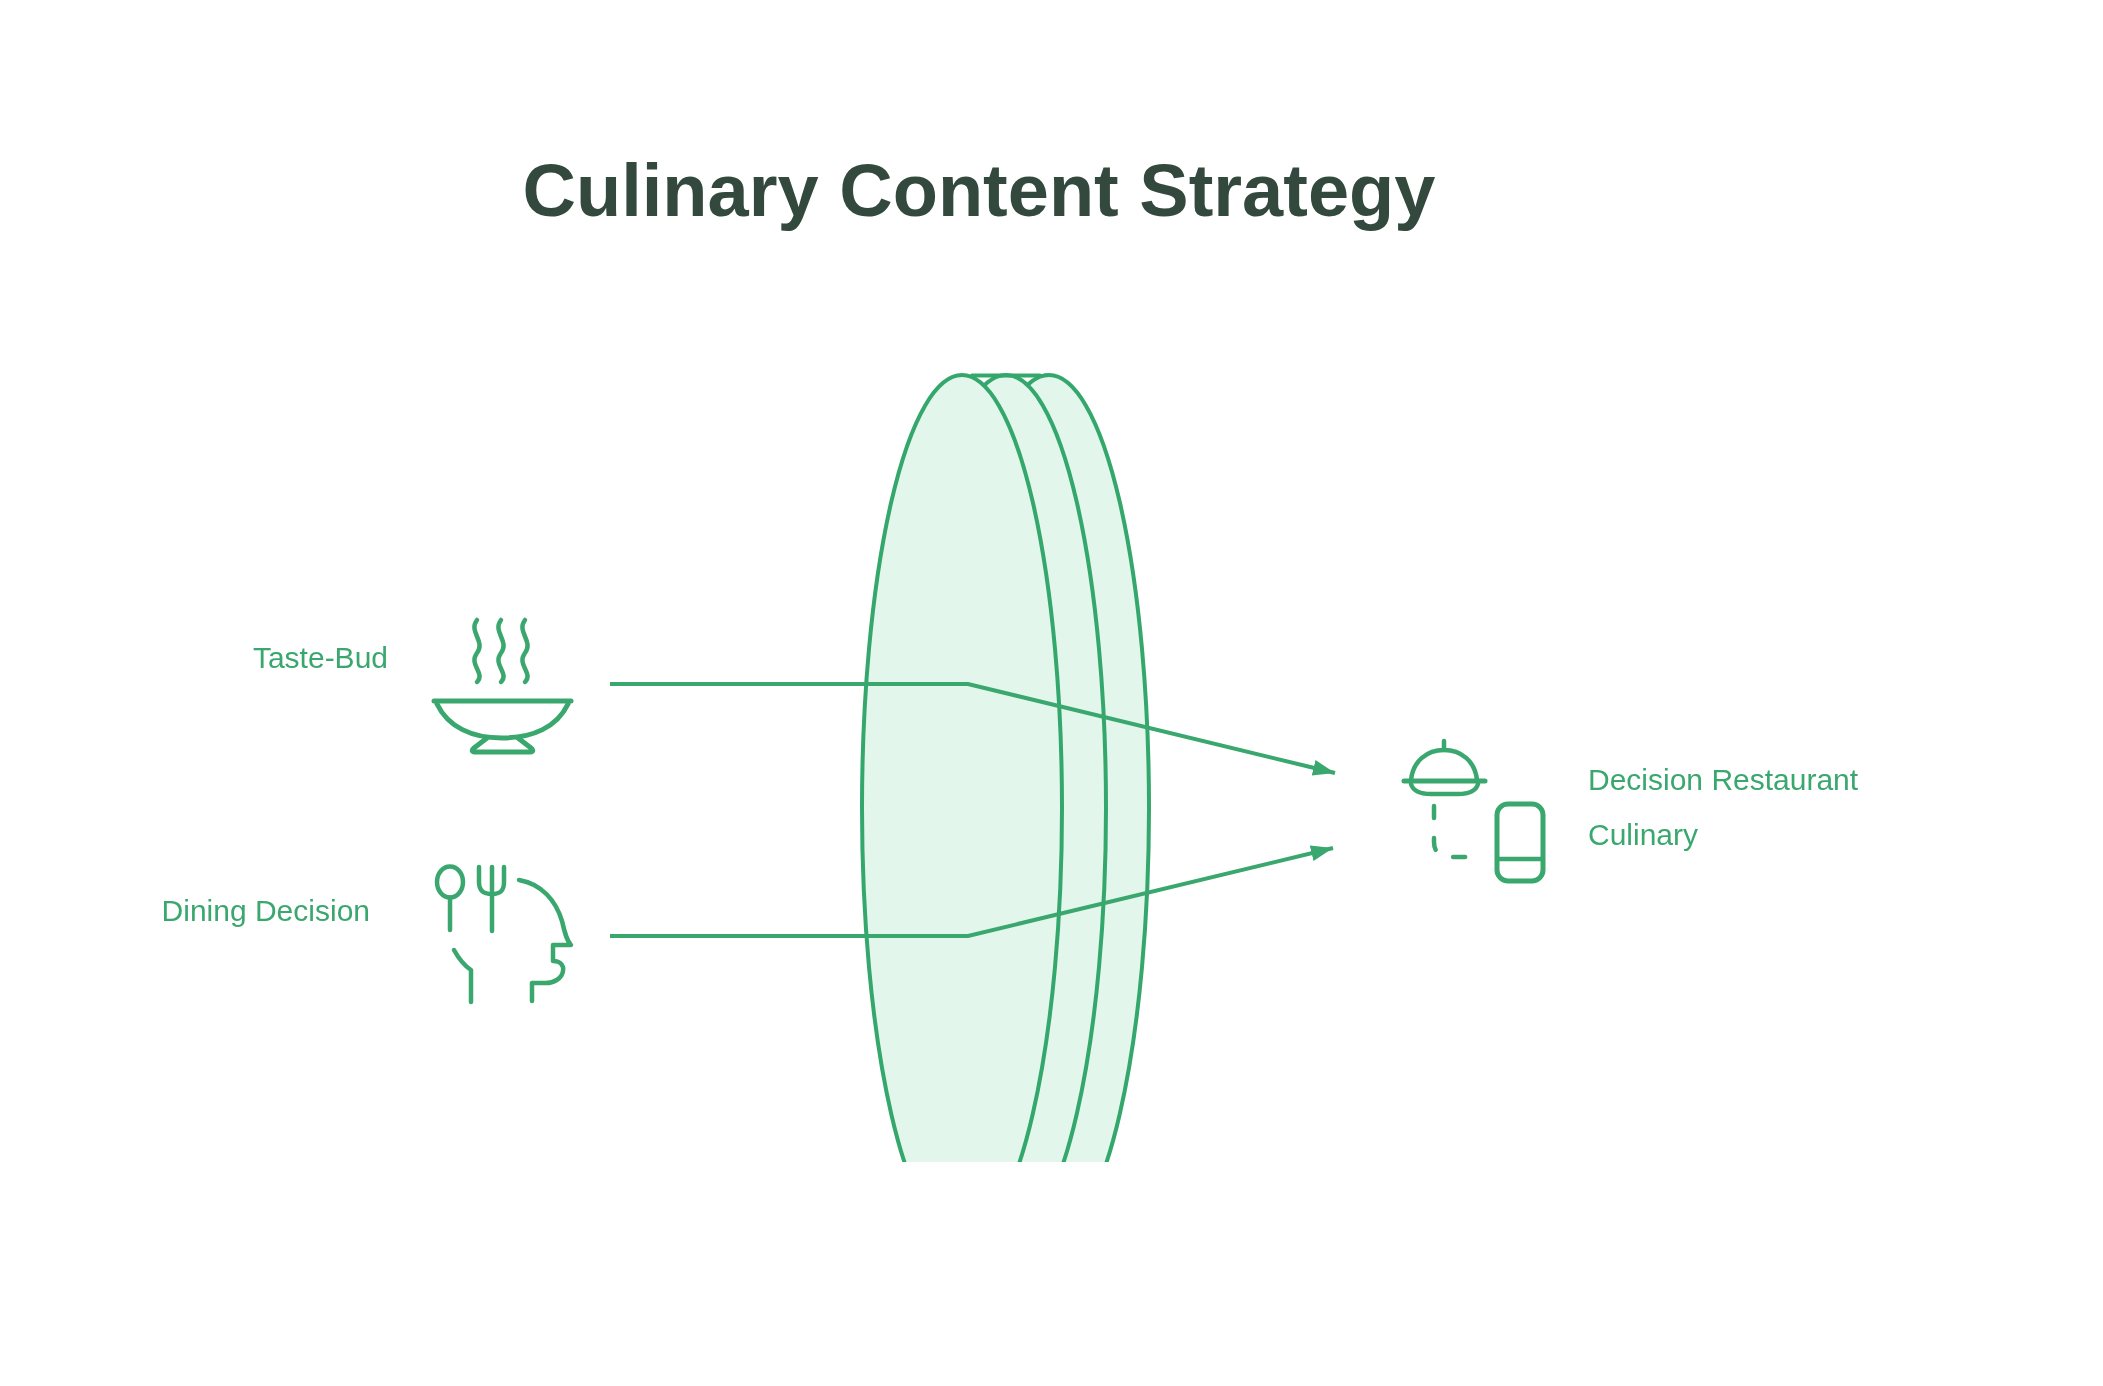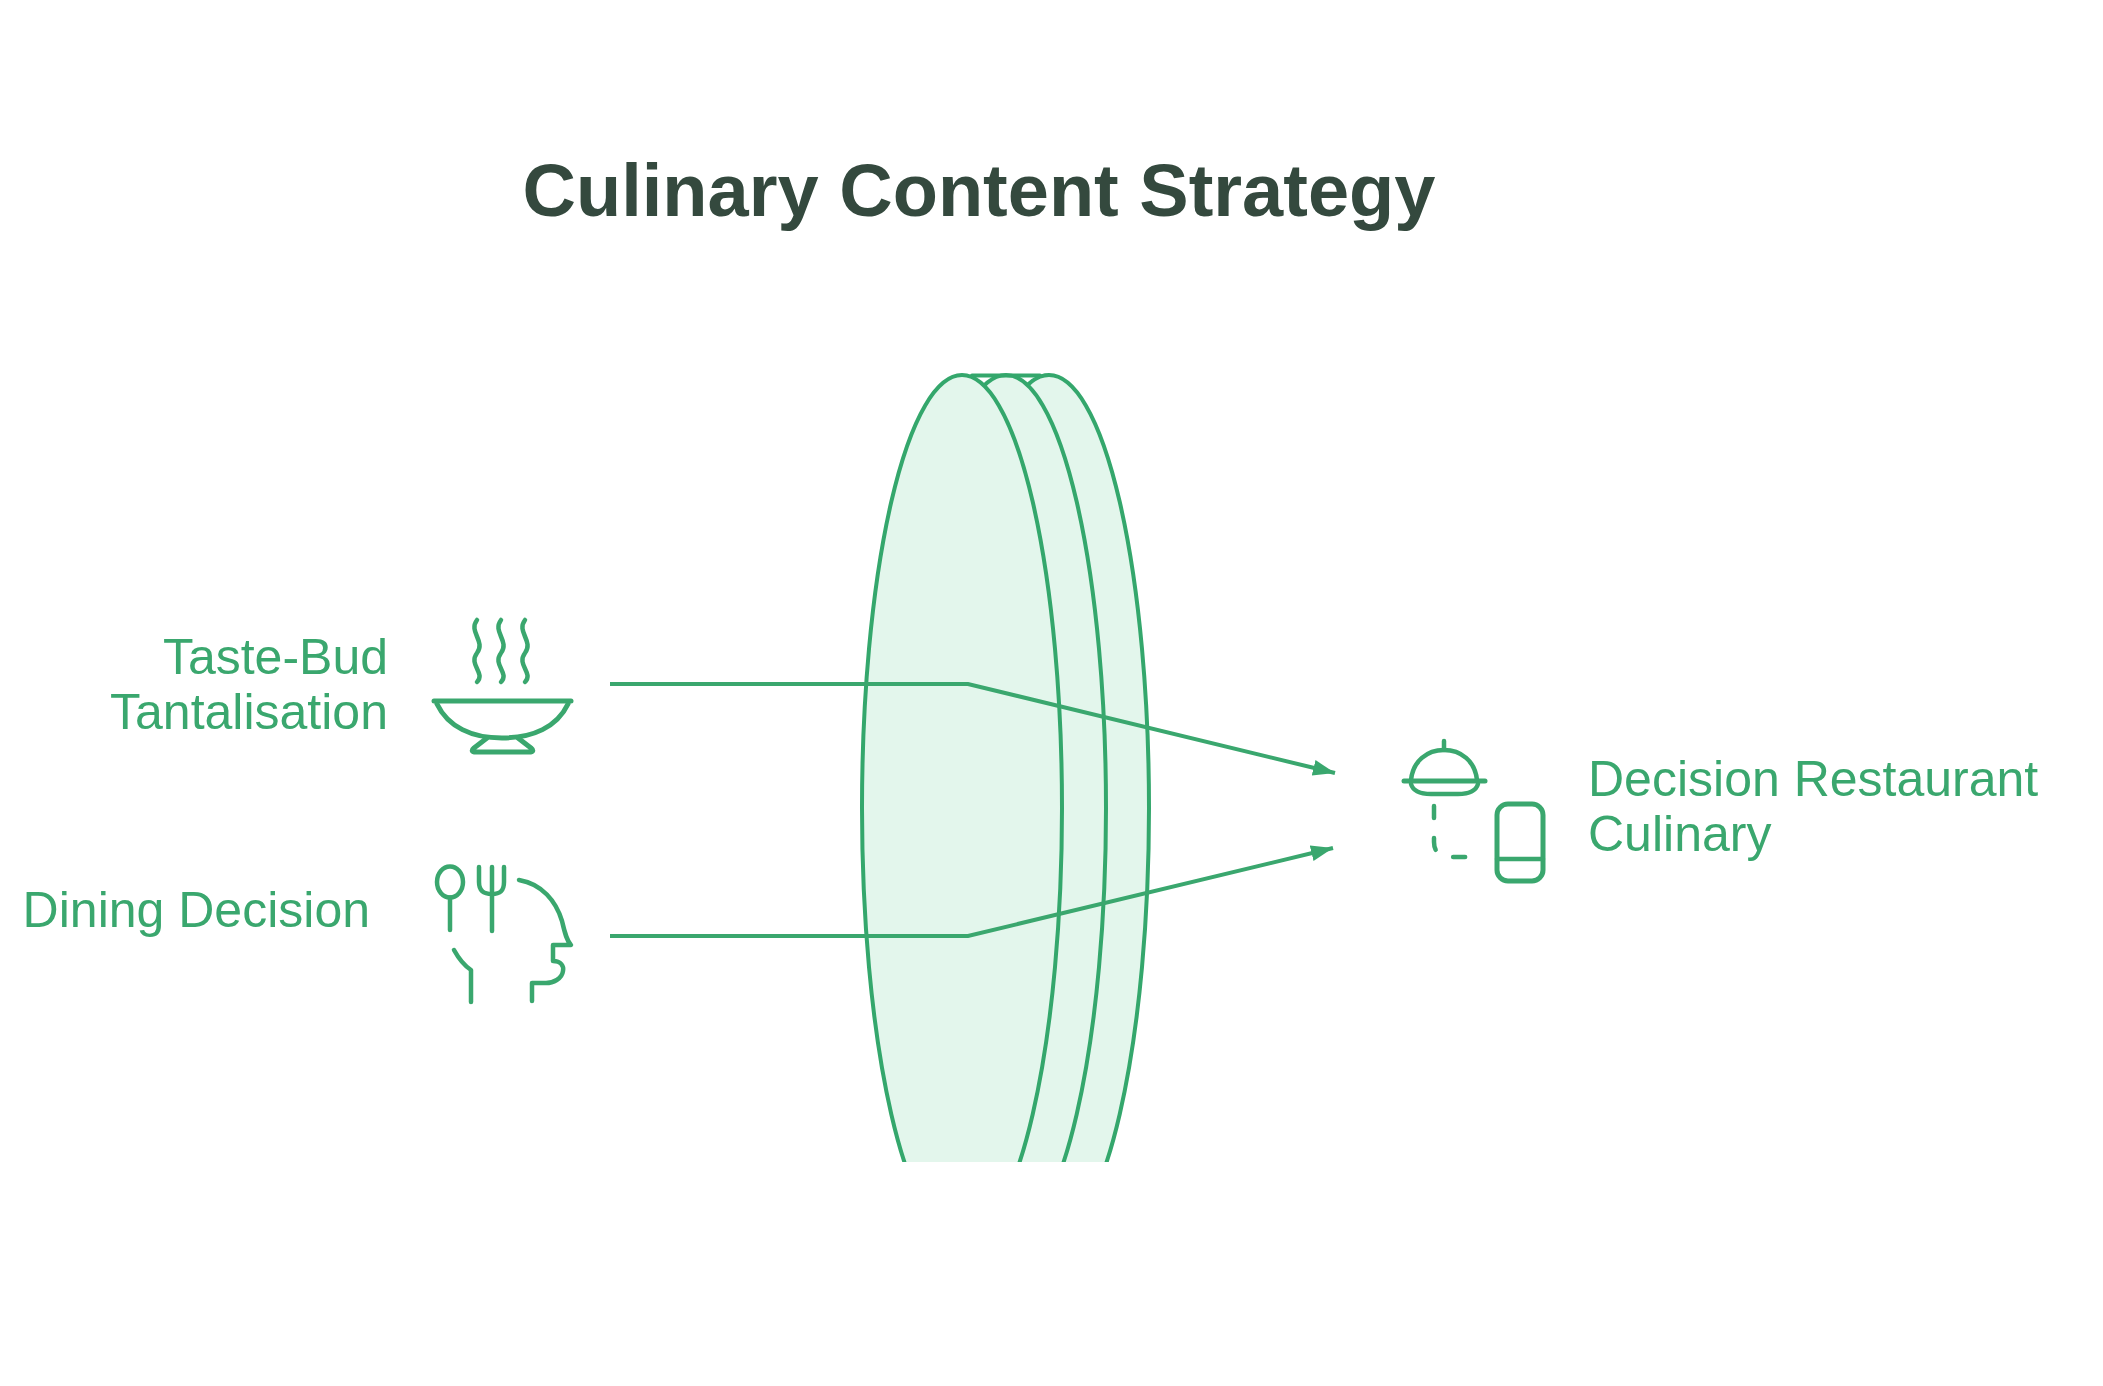--- a/index.html
+++ b/index.html
@@ -22,21 +22,21 @@
     left:979px;top:148px;
     transform:translateX(-50%);
     font-size:74px;
     font-weight:bold;
     color:var(--title-color);
     white-space:nowrap;
     letter-spacing:0px;
   }
   .label{
     position:absolute;
-    font-size:50px;
+    font-size:30px;
     line-height:55px;
     color:var(--accent);
     font-weight:400;
   }
   .label span{display:block;}
   .label.align-right{text-align:right;}
   .label.align-left{text-align:left;}
   #label-input-1{right:1715px;top:630px;}
   #label-input-2{right:1733px;top:883px;}
   #label-output{left:1588px;top:752px;}
@@ -121,21 +121,20 @@
       <path class="icon-stroke thick" d="M1404,781 L1485,781"></path>
       <path class="icon-stroke" d="M1411,784 C1413,791 1421,794 1431,794 L1458,794 C1468,794 1476,791 1478,784"></path>
       <path class="icon-stroke dashed" d="M1434,806 L1434,842 C1434,852 1440,857 1450,857 L1483,857"></path>
       <rect class="icon-stroke thick" x="1497" y="804" width="46" height="77" rx="11"></rect>
       <line class="icon-stroke" x1="1497" y1="859" x2="1543" y2="859"></line>
     </g>
   </svg>
 
   <div class="label align-right" id="label-input-1">
     <span>Taste-Bud</span>
-    <span>Tantalisation</span>
   </div>
 
   <div class="label align-right" id="label-input-2">
     <span>Dining Decision</span>
   </div>
 
   <div class="label align-left" id="label-output">
     <span>Decision Restaurant</span>
     <span>Culinary</span>
   </div>

